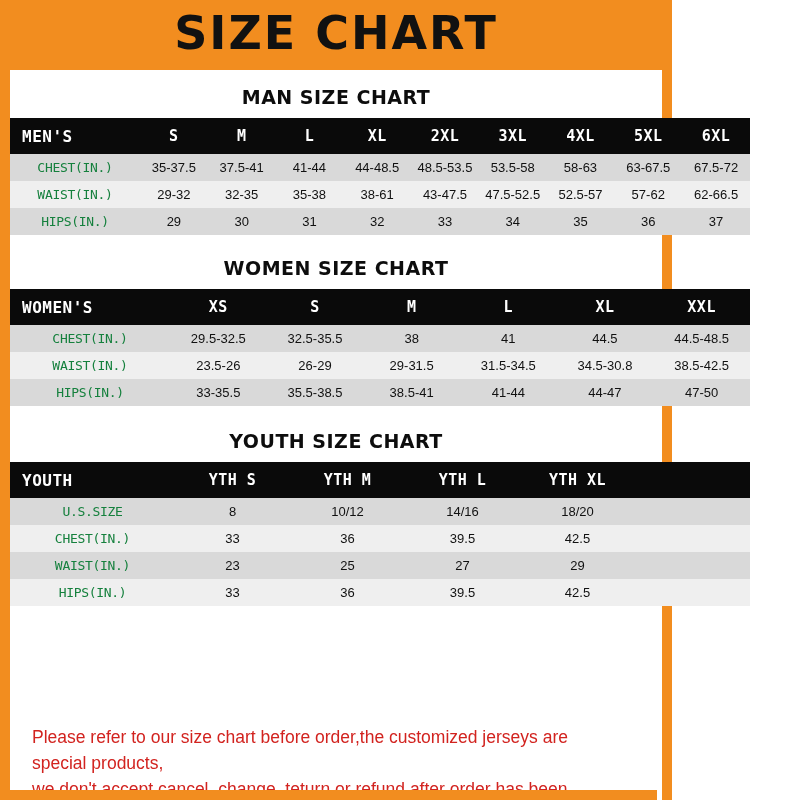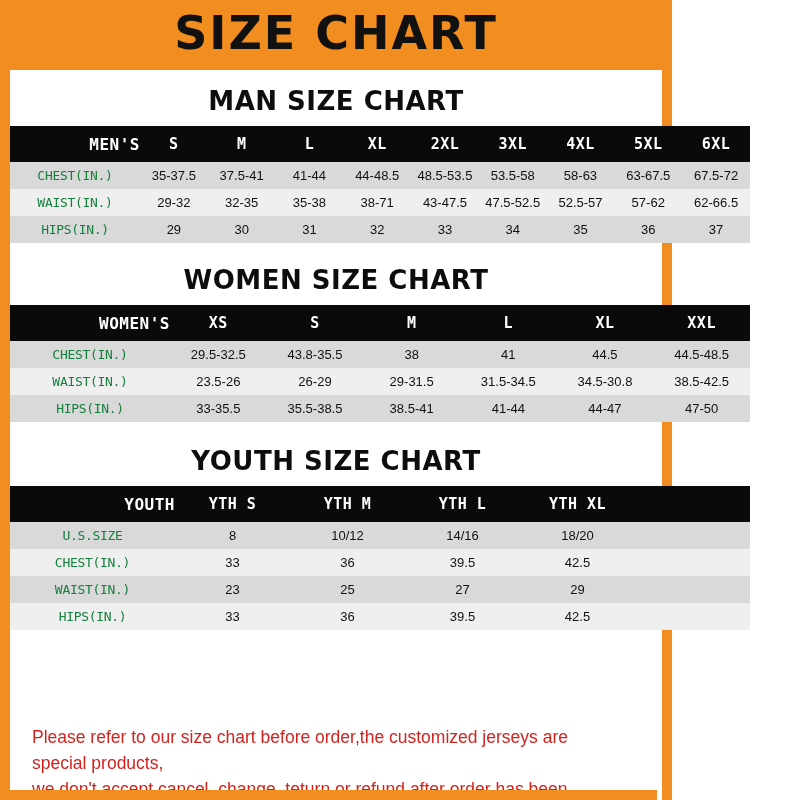--- a/index.html
+++ b/index.html
@@ -36,21 +36,21 @@
     font-size: 46px;
     letter-spacing: 2px;
     color: #111111;
     line-height: 1;
     padding-bottom: 4px;
   }
   .section-title {
     text-align: center;
     font-family: "DejaVu Sans", sans-serif;
     font-weight: bold;
-    font-size: 26px;
+    font-size: 19px;
     color: #0d0d0d;
     letter-spacing: 0.5px;
   }
   .sec-man .section-title { margin: 16px 0 10px; }
   .sec-women .section-title { margin: 22px 0 10px; }
   .sec-youth .section-title { margin: 24px 12px 10px; }
 
   table.chart {
     border-collapse: collapse;
     width: 740px;
@@ -68,22 +68,22 @@
   table.chart thead th {
     background: #0a0a0a;
     color: #ffffff;
     height: 36px;
     font-family: "DejaVu Sans Mono", monospace;
     font-weight: bold;
     font-size: 15px;
     letter-spacing: 0.5px;
   }
   table.chart thead th.label-col {
-    text-align: right;
-    padding-left: 28px;
+    text-align: left;
+    padding-left: 12px;
     font-size: 16px;
   }
   table.chart tbody tr.odd td { background: #d9d9d9; }
   table.chart tbody tr.even td { background: #efefef; }
   table.chart tbody td.label-col {
     font-family: "DejaVu Sans Mono", monospace;
     font-size: 13px;
     letter-spacing: -0.3px;
     color: #15803d;
   }
@@ -145,21 +145,21 @@
           <td>53.5-58</td>
           <td>58-63</td>
           <td>63-67.5</td>
           <td>67.5-72</td>
         </tr>
         <tr class="even">
           <td class="label-col">WAIST(IN.)</td>
           <td>29-32</td>
           <td>32-35</td>
           <td>35-38</td>
-          <td>38-71</td>
+          <td>38-61</td>
           <td>43-47.5</td>
           <td>47.5-52.5</td>
           <td>52.5-57</td>
           <td>57-62</td>
           <td>62-66.5</td>
         </tr>
         <tr class="odd">
           <td class="label-col">HIPS(IN.)</td>
           <td>29</td>
           <td>30</td>
@@ -186,21 +186,21 @@
           <th>M</th>
           <th>L</th>
           <th>XL</th>
           <th>XXL</th>
         </tr>
       </thead>
       <tbody>
         <tr class="odd">
           <td class="label-col">CHEST(IN.)</td>
           <td>29.5-32.5</td>
-          <td>43.8-35.5</td>
+          <td>32.5-35.5</td>
           <td>38</td>
           <td>41</td>
           <td>44.5</td>
           <td>44.5-48.5</td>
         </tr>
         <tr class="even">
           <td class="label-col">WAIST(IN.)</td>
           <td>23.5-26</td>
           <td>26-29</td>
           <td>29-31.5</td>

